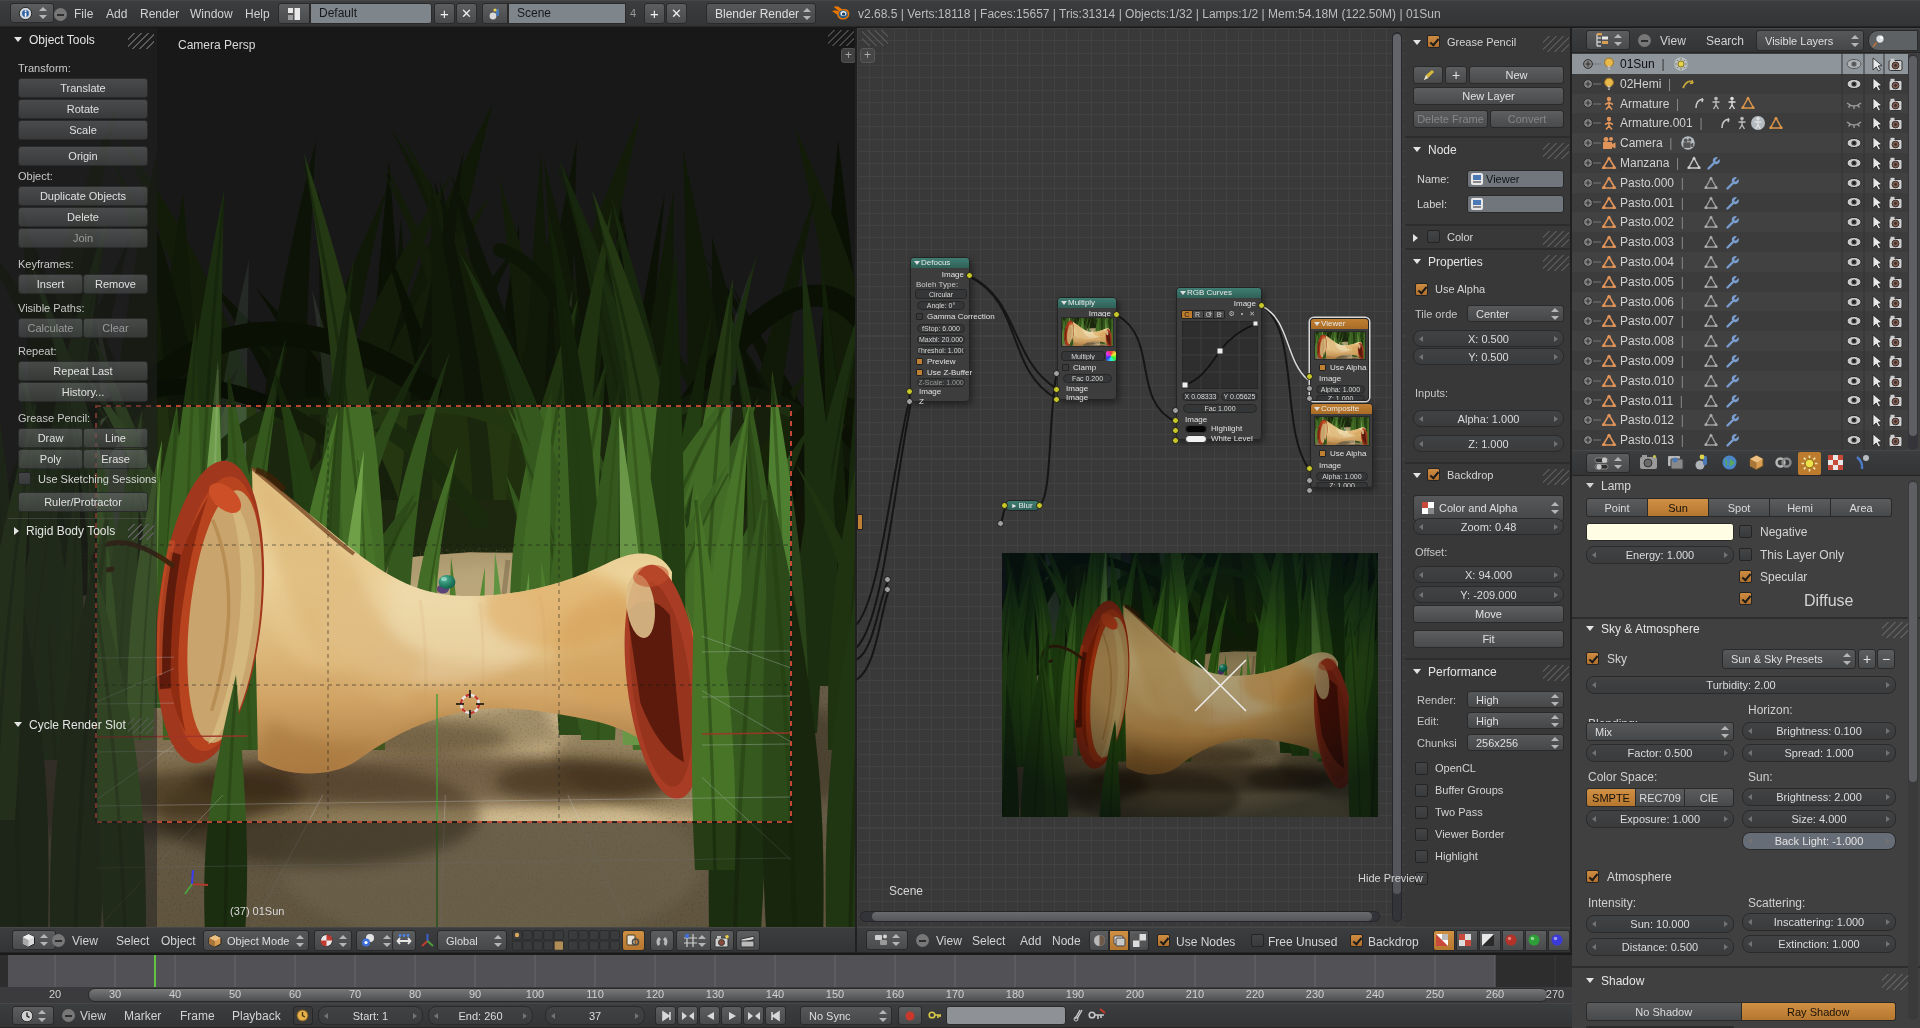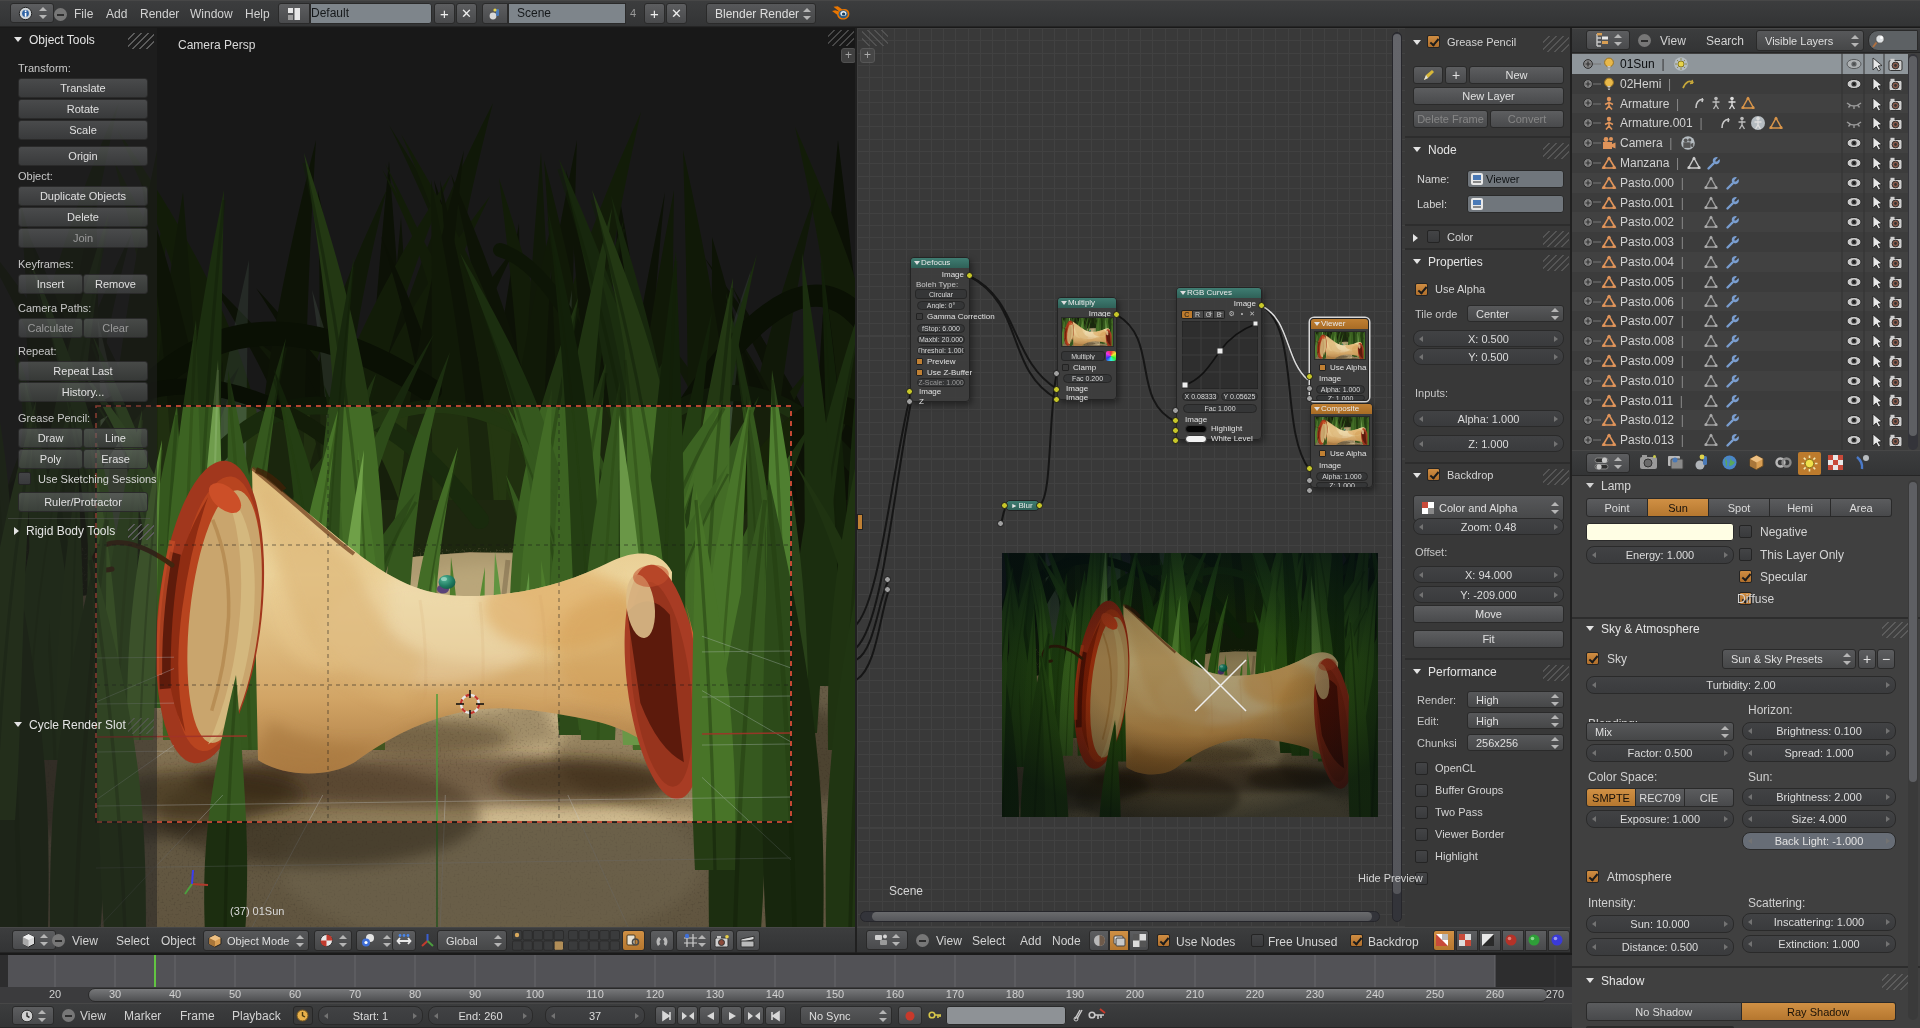--- a/index.html
+++ b/index.html
@@ -61,41 +61,42 @@
 <div class="abs menu" style="left:140px;top:7px">Render</div>
 <div class="abs menu" style="left:190px;top:7px">Window</div>
 <div class="abs menu" style="left:245px;top:7px">Help</div>
 <div class="abs btn" style="left:278px;top:3px;width:32px;height:21px;border-radius:3px 0 0 3px">
       <svg width="14" height="14" viewBox="0 0 14 14">
         <rect x="1" y="1" width="5" height="5" fill="#e8e8e8"></rect>
         <rect x="1" y="8" width="5" height="5" fill="#9a9a9a"></rect>
         <rect x="7.5" y="1" width="5.5" height="12" fill="#e8e8e8"></rect>
       </svg>
       </div>
-<div class="abs" style="left:310px;top:3px;width:122px;height:21px;background:#7e858b;border:1px solid #2a2a2a;border-radius:0 3px 3px 0;color:#16191b;font-size:12px;line-height:19px;padding-left:0">Default</div>
+<div class="abs" style="left:310px;top:3px;width:122px;height:21px;background:#7e858b;border:1px solid #2a2a2a;border-radius:0 3px 3px 0;color:#16191b;font-size:12px;line-height:19px;padding-left:8px">Default</div>
 <div class="abs btn" style="left:434px;top:3px;width:21px;height:21px;font-size:15px;color:#efefef">+</div>
 <div class="abs btn" style="left:456px;top:3px;width:21px;height:21px;font-size:13px;color:#efefef">✕</div>
 <div class="abs btn" style="left:482px;top:3px;width:26px;height:21px;border-radius:3px 0 0 3px">
       <svg width="14" height="14" viewBox="0 0 14 14">
         <circle cx="5" cy="9" r="3.4" fill="#d8d8d8"></circle>
         <rect x="8" y="2" width="3" height="7" rx="1" fill="#4a79b6"></rect>
         <circle cx="7" cy="3" r="1.6" fill="#e8d44c"></circle>
       </svg>
     </div>
 <div class="abs" style="left:508px;top:3px;width:118px;height:21px;background:#7e858b;border:1px solid #2a2a2a;border-radius:0;color:#16191b;font-size:12px;line-height:19px;padding-left:8px">Scene</div>
 <div class="abs" style="left:630px;top:7px;color:#9a9a9a;font-size:11px">4</div>
 <div class="abs btn" style="left:644px;top:3px;width:21px;height:21px;font-size:15px;color:#efefef">+</div>
 <div class="abs btn" style="left:666px;top:3px;width:21px;height:21px;font-size:13px;color:#efefef">✕</div>
 <div class="abs dd" style="left:706px;top:3px;width:110px;height:21px;font-size:12px">Blender Render<span class="ar"></span></div>
 <svg class="abs" style="left:831px;top:5px" width="19" height="16" viewBox="0 0 19 16">
       <path d="M8.2,6.4 L2.5,1.8 L6.8,1.2 L11,4.2 L14,4.0 C16.8,4.2 18.6,6.4 18.4,9.2 C18.2,12.4 15.2,14.8 11.8,14.6 C8.8,14.5 6.4,12.6 6.2,9.8 L1.0,5.9 L4.2,5.2 Z" fill="#ea7600"></path>
       <ellipse cx="12.2" cy="9.2" rx="4.6" ry="4" fill="#2f5f87"></ellipse>
       <ellipse cx="12.4" cy="8.6" rx="3" ry="2.5" fill="#e8eef2"></ellipse>
       <ellipse cx="12.6" cy="8.9" rx="1.7" ry="1.5" fill="#1d3d5a"></ellipse>
     </svg>
+<div class="abs" style="left:858px;top:7px;color:#bdbdbd;font-size:12px">v2.68.5 | Verts:18118 | Faces:15657 | Tris:31314 | Objects:1/32 | Lamps:1/2 | Mem:54.18M (122.50M) | 01Sun</div>
 <svg class="abs" style="left:0;top:28px" width="860" height="925" viewBox="0 28 860 925">
 <defs>
 <linearGradient id="sandg" x1="0" y1="0" x2="0" y2="1">
  <stop offset="0" stop-color="#857355"></stop>
           <stop offset="0.15" stop-color="#b29d74"></stop>
  <stop offset="0.42" stop-color="#c9b489"></stop>
           <stop offset="1" stop-color="#b7a178"></stop>
 </linearGradient>
 <linearGradient id="fleshg" x1="0" y1="0" x2="0" y2="1">
  <stop offset="0" stop-color="#dfbc7c"></stop>
@@ -496,21 +497,21 @@
 <div class="btn" style="left:18px;top:99px;width:130px;height:20px;position:absolute;background:linear-gradient(rgba(110,112,114,0.55),rgba(80,82,84,0.55))">Rotate</div>
 <div class="btn" style="left:18px;top:120px;width:130px;height:20px;position:absolute;background:linear-gradient(rgba(110,112,114,0.55),rgba(80,82,84,0.55))">Scale</div>
 <div class="btn" style="left:18px;top:146px;width:130px;height:20px;position:absolute;background:linear-gradient(rgba(110,112,114,0.55),rgba(80,82,84,0.55))">Origin</div>
 <div class="lbl" style="left:18px;top:170px;color:#c8c8c8">Object:</div>
 <div class="btn" style="left:18px;top:186px;width:130px;height:20px;position:absolute;background:linear-gradient(rgba(110,112,114,0.55),rgba(80,82,84,0.55))">Duplicate Objects</div>
 <div class="btn" style="left:18px;top:207px;width:130px;height:20px;position:absolute;background:linear-gradient(rgba(110,112,114,0.55),rgba(80,82,84,0.55))">Delete</div>
 <div class="btn dis" style="left:18px;top:228px;width:130px;height:20px;position:absolute;background:linear-gradient(rgba(110,112,114,0.55),rgba(80,82,84,0.55));color:#9a9a9a">Join</div>
 <div class="lbl" style="left:18px;top:258px;color:#c8c8c8">Keyframes:</div>
 <div class="btn" style="left:18px;top:274px;width:65px;height:20px;position:absolute;background:linear-gradient(rgba(110,112,114,0.55),rgba(80,82,84,0.55))">Insert</div>
 <div class="btn" style="left:83px;top:274px;width:65px;height:20px;position:absolute;background:linear-gradient(rgba(110,112,114,0.55),rgba(80,82,84,0.55))">Remove</div>
-<div class="lbl" style="left:18px;top:302px;color:#c8c8c8">Camera Paths:</div>
+<div class="lbl" style="left:18px;top:302px;color:#c8c8c8">Visible Paths:</div>
 <div class="btn dis" style="left:18px;top:318px;width:65px;height:20px;position:absolute;background:linear-gradient(rgba(110,112,114,0.55),rgba(80,82,84,0.55));color:#9a9a9a">Calculate</div>
 <div class="btn dis" style="left:83px;top:318px;width:65px;height:20px;position:absolute;background:linear-gradient(rgba(110,112,114,0.55),rgba(80,82,84,0.55));color:#9a9a9a">Clear</div>
 <div class="lbl" style="left:18px;top:345px;color:#c8c8c8">Repeat:</div>
 <div class="btn" style="left:18px;top:361px;width:130px;height:20px;position:absolute;background:linear-gradient(rgba(110,112,114,0.55),rgba(80,82,84,0.55))">Repeat Last</div>
 <div class="btn" style="left:18px;top:382px;width:130px;height:20px;position:absolute;background:linear-gradient(rgba(110,112,114,0.55),rgba(80,82,84,0.55))">History...</div>
 <div class="lbl" style="left:18px;top:412px;color:#c8c8c8">Grease Pencil:</div>
 <div class="btn" style="left:18px;top:428px;width:65px;height:20px;position:absolute;background:linear-gradient(rgba(110,112,114,0.55),rgba(80,82,84,0.55))">Draw</div>
 <div class="btn" style="left:83px;top:428px;width:65px;height:20px;position:absolute;background:linear-gradient(rgba(110,112,114,0.55),rgba(80,82,84,0.55))">Line</div>
 <div class="btn" style="left:18px;top:449px;width:65px;height:20px;position:absolute;background:linear-gradient(rgba(110,112,114,0.55),rgba(80,82,84,0.55))">Poly</div>
 <div class="btn" style="left:83px;top:449px;width:65px;height:20px;position:absolute;background:linear-gradient(rgba(110,112,114,0.55),rgba(80,82,84,0.55))">Erase</div>
@@ -1334,21 +1335,21 @@
     </div>
 <div class="abs" style="left:1586px;top:523px;width:148px;height:18px;background:#fffee4;border:1px solid #2a2a2a;border-radius:3px"></div>
 <div class="chk " style="left:1739px;top:525px"></div>
 <div class="lbl" style="left:1760px;top:525px;font-size:12px">Negative</div>
 <div class="slider" style="position:absolute;left:1586px;top:546px;width:148px;height:18px">Energy: 1.000</div>
 <div class="chk " style="left:1739px;top:548px"></div>
 <div class="lbl" style="left:1760px;top:548px;font-size:12px">This Layer Only</div>
 <div class="chk on" style="left:1739px;top:570px"></div>
 <div class="lbl" style="left:1760px;top:570px;font-size:12px">Specular</div>
 <div class="chk on" style="left:1739px;top:592px"></div>
-<div class="lbl" style="left:1737px;top:592px;font-size:12px">Diffuse</div>
+<div class="lbl" style="left:1804px;top:592px;font-size:16px">Diffuse</div>
 <div class="abs" style="left:1572px;top:617px;width:348px;height:2px;background:#2d2d2d"></div>
 <div class="ph" style="left:1586px;top:622px">Sky &amp; Atmosphere</div>
 <div class="stripes" style="left:1882px;top:622px"></div>
 <div class="chk on" style="left:1586px;top:652px"></div>
 <div class="lbl" style="left:1607px;top:652px;font-size:12px">Sky</div>
 <div class="abs dd" style="left:1722px;top:649px;width:134px;height:20px">Sun &amp; Sky Presets<span class="ar"></span></div>
 <div class="abs btn" style="left:1858px;top:649px;width:18px;height:20px;font-size:14px">+</div>
 <div class="abs btn" style="left:1877px;top:649px;width:18px;height:20px;font-size:14px">−</div>
 <div class="slider" style="position:absolute;left:1586px;top:676px;width:310px;height:18px">Turbidity: 2.00</div>
 <div class="lbl" style="left:1588px;top:717px;font-size:12px;color:#cfcfcf">Blending:</div>

